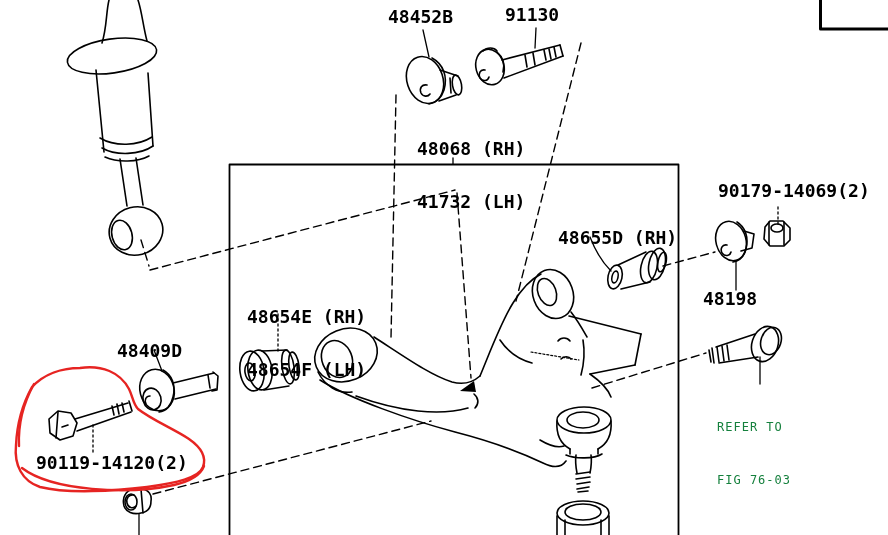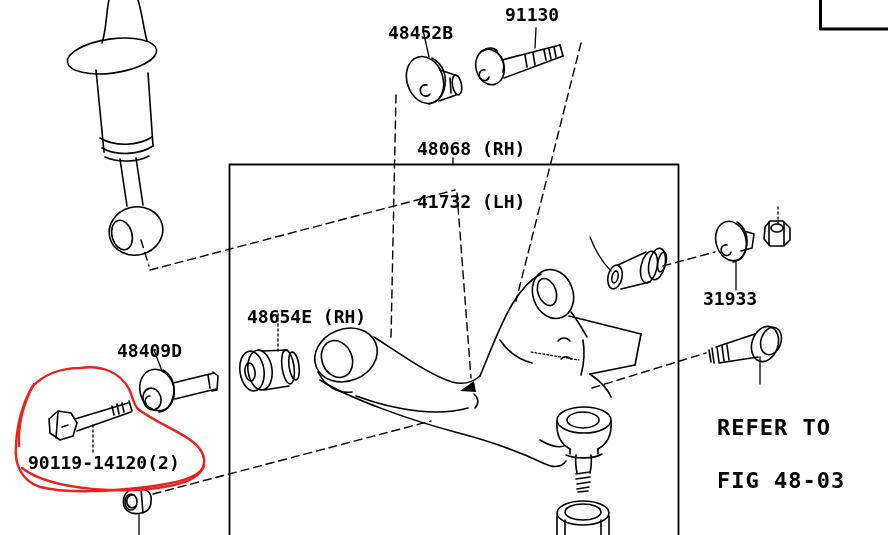--- a/index.html
+++ b/index.html
@@ -6,21 +6,21 @@
   #stage{
     position:relative;width:888px;height:535px;background:#fff;overflow:hidden;
     font-family:"DejaVu Sans Mono","Liberation Mono",monospace;
   }
   #lineart{position:absolute;left:0;top:0;}
   .lbl{
     position:absolute;color:#000;font-weight:bold;font-size:18px;line-height:17.5px;
     white-space:pre;letter-spacing:0;
   }
   .lbl span{display:block;}
-  .lbl.note{font-weight:bold;font-size:22px;letter-spacing:1px;color:#000000;}
+  .lbl.note{font-weight:normal;font-size:12px;letter-spacing:1px;color:#15803d;}
 </style>
 </head>
 <body>
 
 <div id="stage">
 
   <svg id="lineart" width="888" height="535" viewBox="0 0 888 535" fill="none" stroke="#000" stroke-width="1.6" stroke-linecap="round" stroke-linejoin="round">
 
     <path d="M820.5,0 L820.5,29 L888,29" stroke-width="3"></path>
 
@@ -218,41 +218,44 @@
     </g>
     <polygon points="460,391 474,381 476,392" fill="#000" stroke="none"></polygon>
 
     <g stroke="#e62422" stroke-width="2.4">
       <path d="M32,387 C44,374 62,368 80,368 C102,365 120,372 129,389 C133,397 133,404 138,409 C152,420 174,429 189,439 C199,446 207,456 203,467 C199,478 176,483 147,487 C115,491 68,494 40,487 C22,481 14,465 16,445 C17,424 23,403 32,387 Z"></path>
       <path d="M22,468 C52,491 128,495 174,485 C191,481 201,474 204,466"></path>
       <path d="M34,384 C24,402 18,424 19,446"></path>
     </g>
   </svg>
 
-  <div class="lbl" style="left:388px;top:24px">48452B</div>
+  <div class="lbl" style="left:388px;top:8px">48452B</div>
 
   <div class="lbl" style="left:505px;top:6px">91130</div>
 
   <div class="lbl" style="left:417px;top:105px">
     <span>48068 (RH)</span>
     <span>41732 (LH)</span>
   </div>
 
   <div class="lbl" style="left:558px;top:194px">
-  </div>
-
-
-  <div class="lbl" style="left:703px;top:290px">31933</div>
+    <span>48655D (RH)</span>
+  </div>
+
+  <div class="lbl" style="left:718px;top:182px">90179-14069(2)</div>
+
+  <div class="lbl" style="left:703px;top:290px">48198</div>
 
   <div class="lbl" style="left:247px;top:273px">
     <span>48654E (RH)</span>
+    <span>48654F (LH)</span>
   </div>
 
   <div class="lbl" style="left:117px;top:342px">48409D</div>
 
-  <div class="lbl" style="left:28px;top:454px">90119-14120(2)</div>
+  <div class="lbl" style="left:36px;top:454px">90119-14120(2)</div>
 
   <div class="lbl note" style="left:717px;top:384px">
     <span>REFER TO</span>
-    <span>FIG 48-03</span>
+    <span>FIG 76-03</span>
   </div>
 
 </div>
 
 </body></html>

